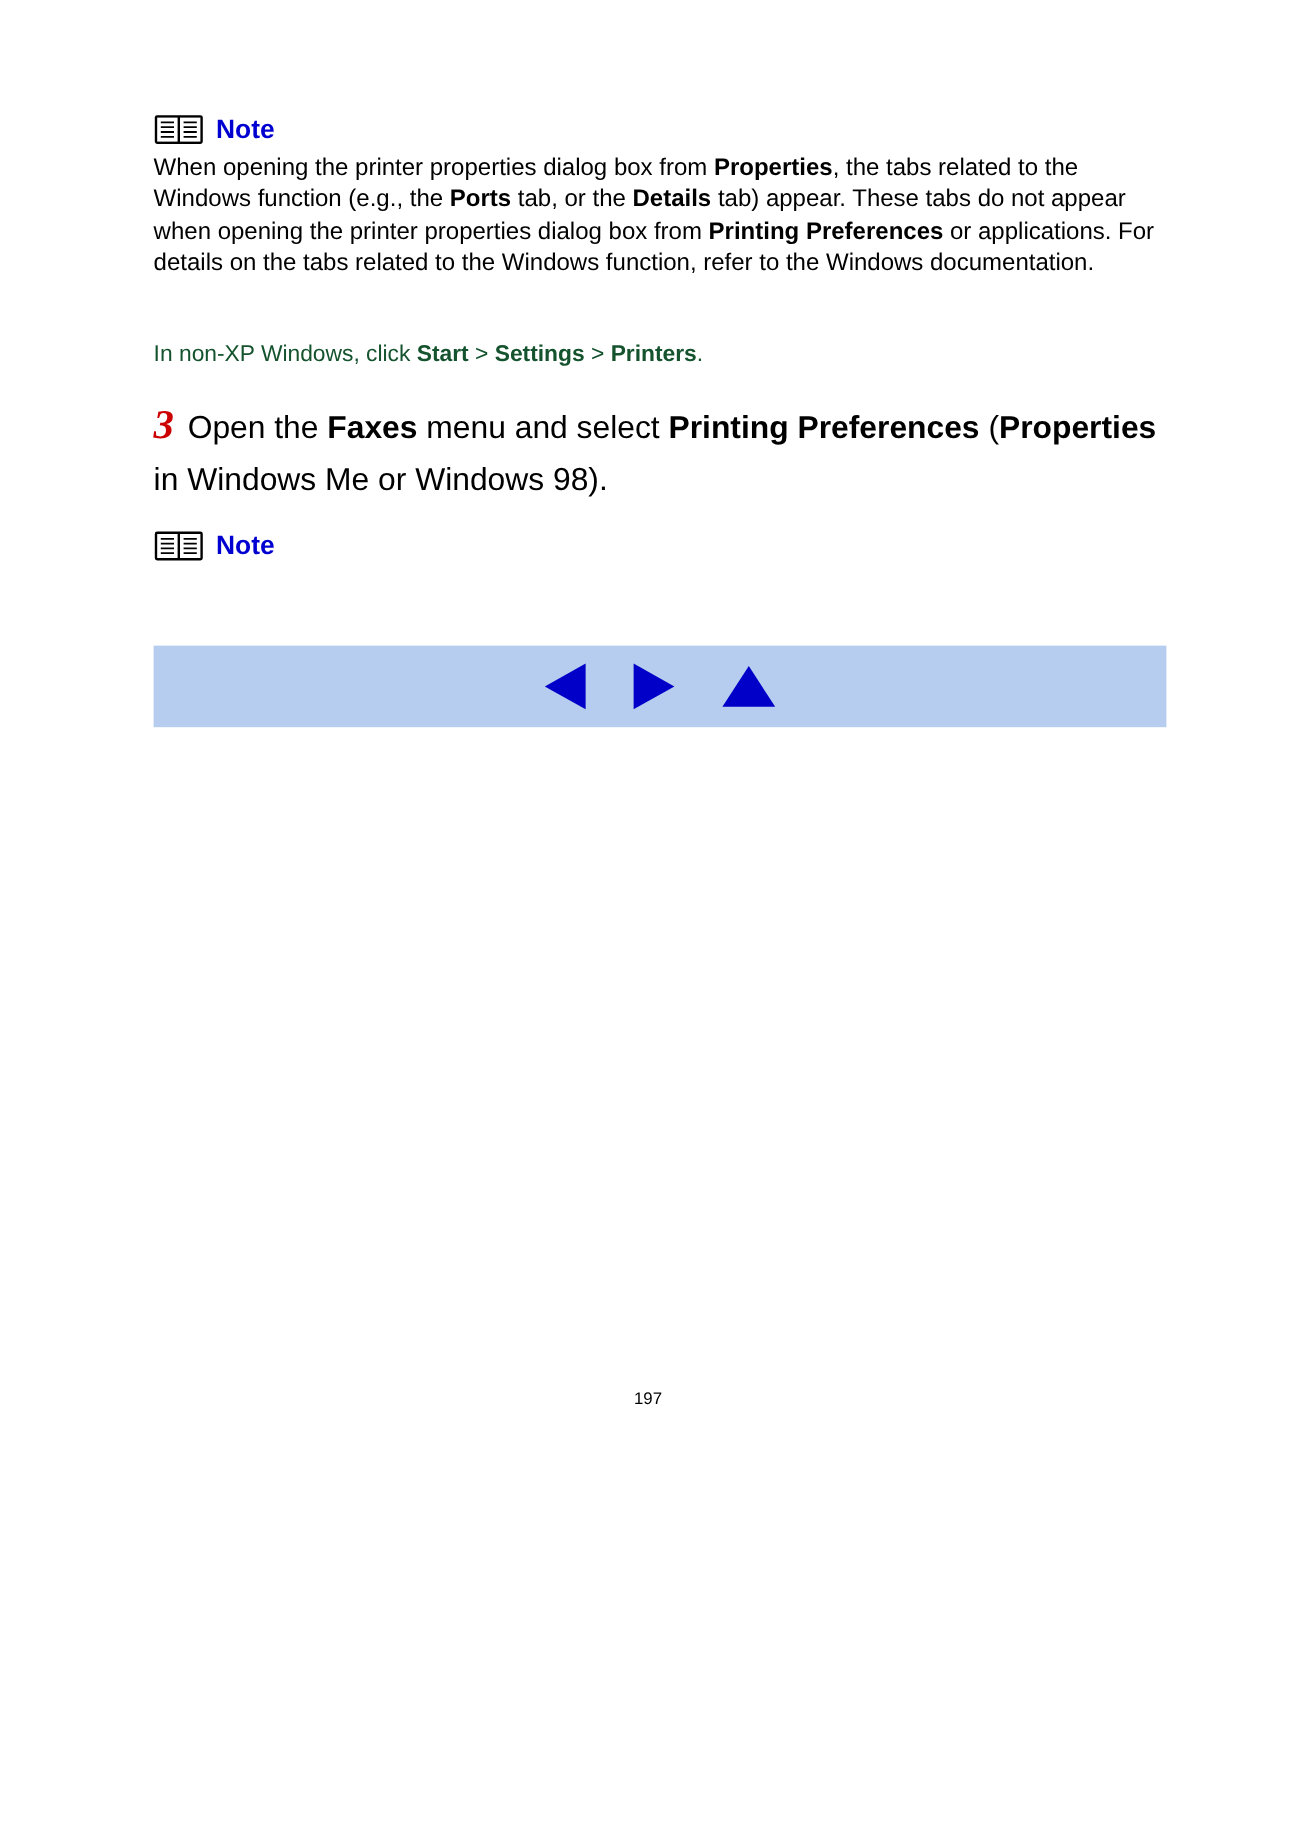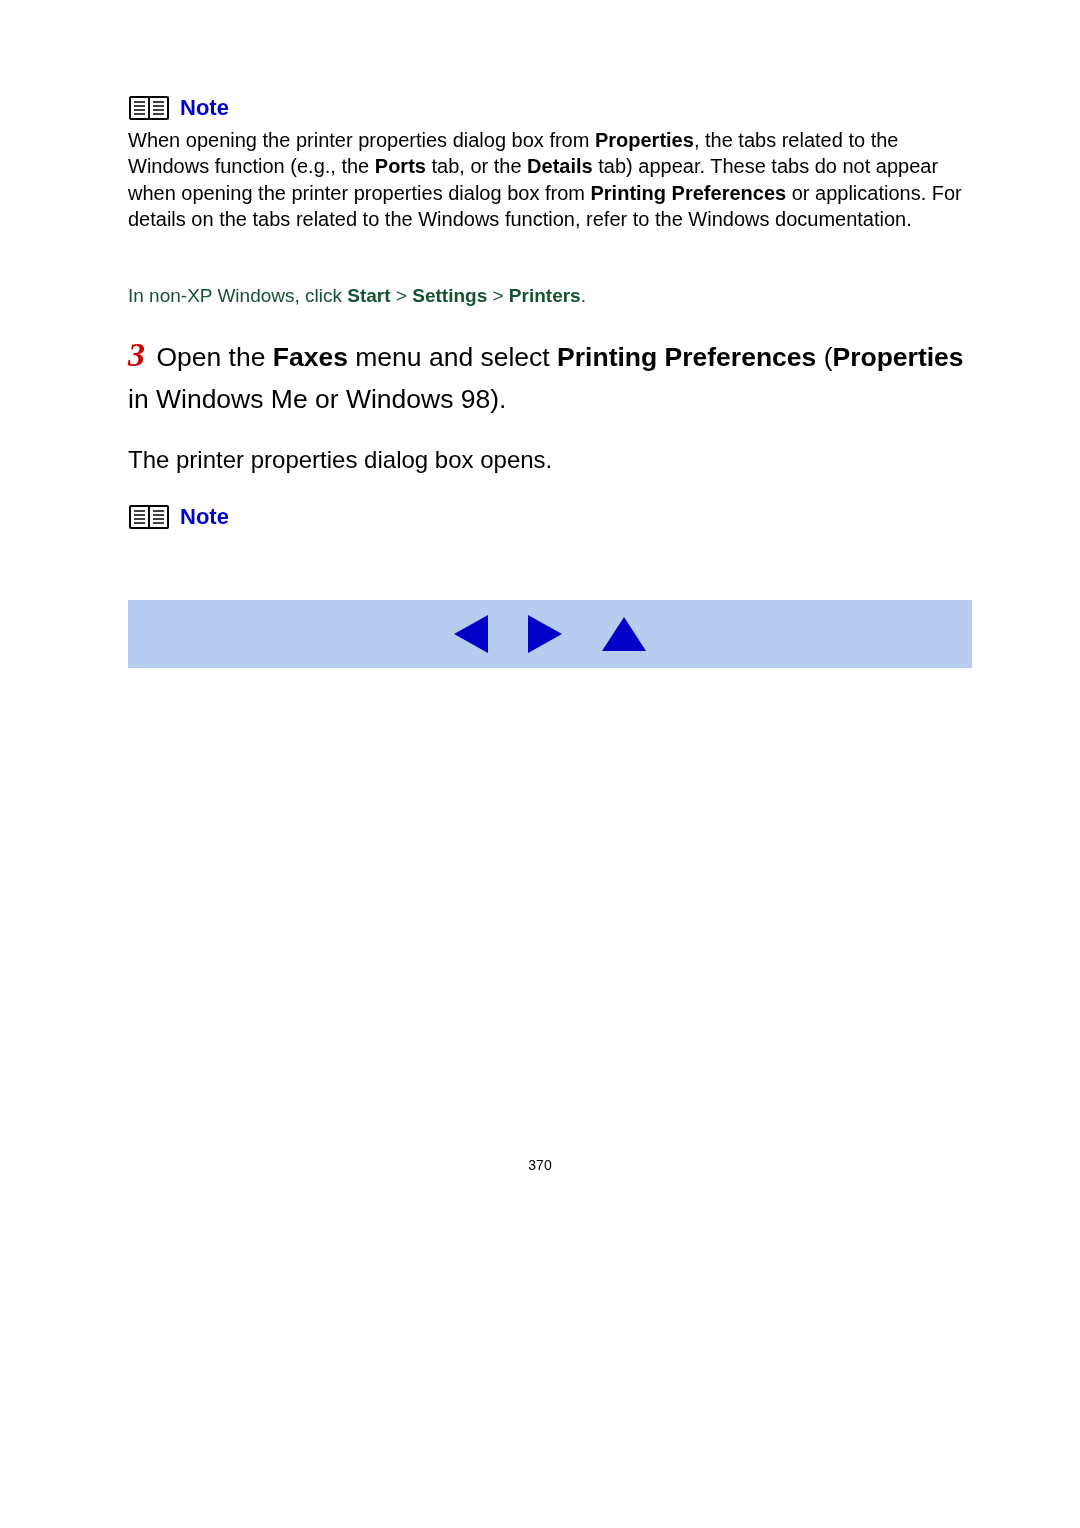--- a/index.html
+++ b/index.html
@@ -155,21 +155,20 @@
     <div class="step">
       <div class="step-sub">In non-XP Windows, click <b>Start</b> &gt; <b>Settings</b> &gt; <b>Printers</b>.</div>
     </div>
 
 
     <div class="step">
       <div class="step-main">
         <span class="step-num">3</span>
         <span>Open the <b>Faxes</b> menu and select <b>Printing Preferences</b> (<b>Properties</b> in Windows Me or Windows 98).</span>
       </div>
-      <div class="step-result">The printer properties dialog box opens.</div>
 
       <div class="note-block note2">
         <div class="note-header">
           <span class="note-icon">
             <svg width="42" height="26" viewBox="0 0 42 26">
               <rect x="1" y="1" width="40" height="24" rx="2" fill="#000"></rect>
               <rect x="3" y="3" width="17" height="20" fill="#fff"></rect>
               <rect x="22" y="3" width="17" height="20" fill="#fff"></rect>
               <line x1="6" y1="7" x2="17" y2="7" stroke="#000" stroke-width="1.5"></line>
               <line x1="6" y1="11" x2="17" y2="11" stroke="#000" stroke-width="1.5"></line>
@@ -186,14 +185,14 @@
       </div>
     </div>
   </div>
 
   <div class="nav-bar">
     <div class="nav-btn tri-left" title="previous"></div>
     <div class="nav-btn tri-right" title="next"></div>
     <div class="nav-btn tri-up" title="top"></div>
   </div>
 
-  <div class="page-number">370</div>
+  <div class="page-number">197</div>
 </div>
 
 </body></html>

